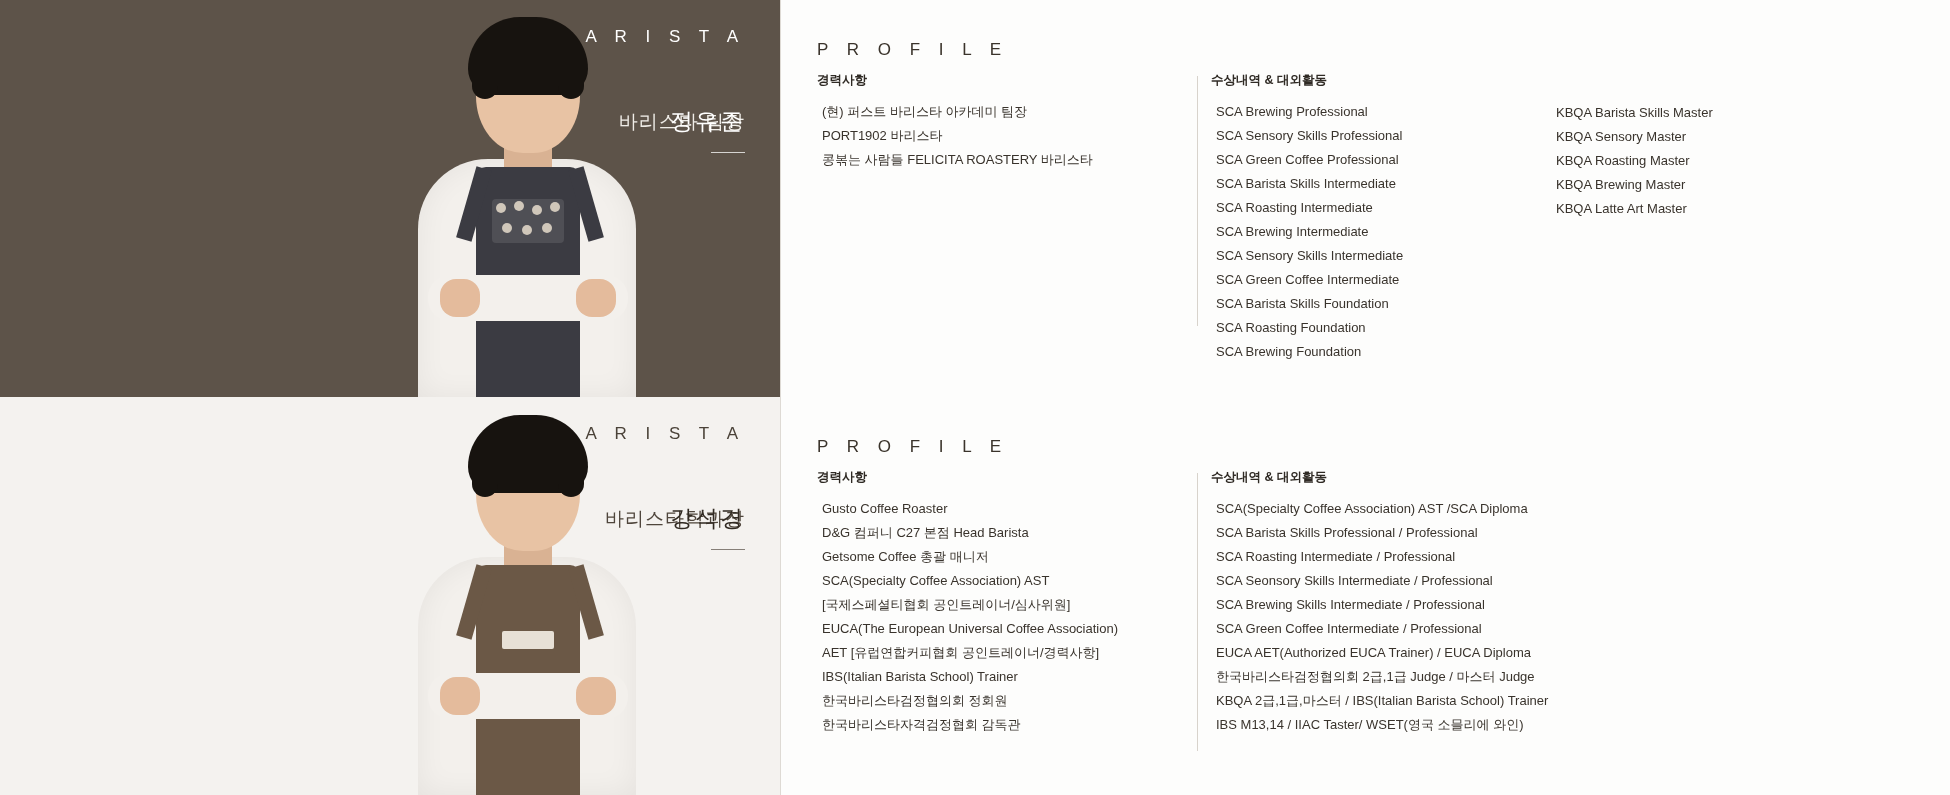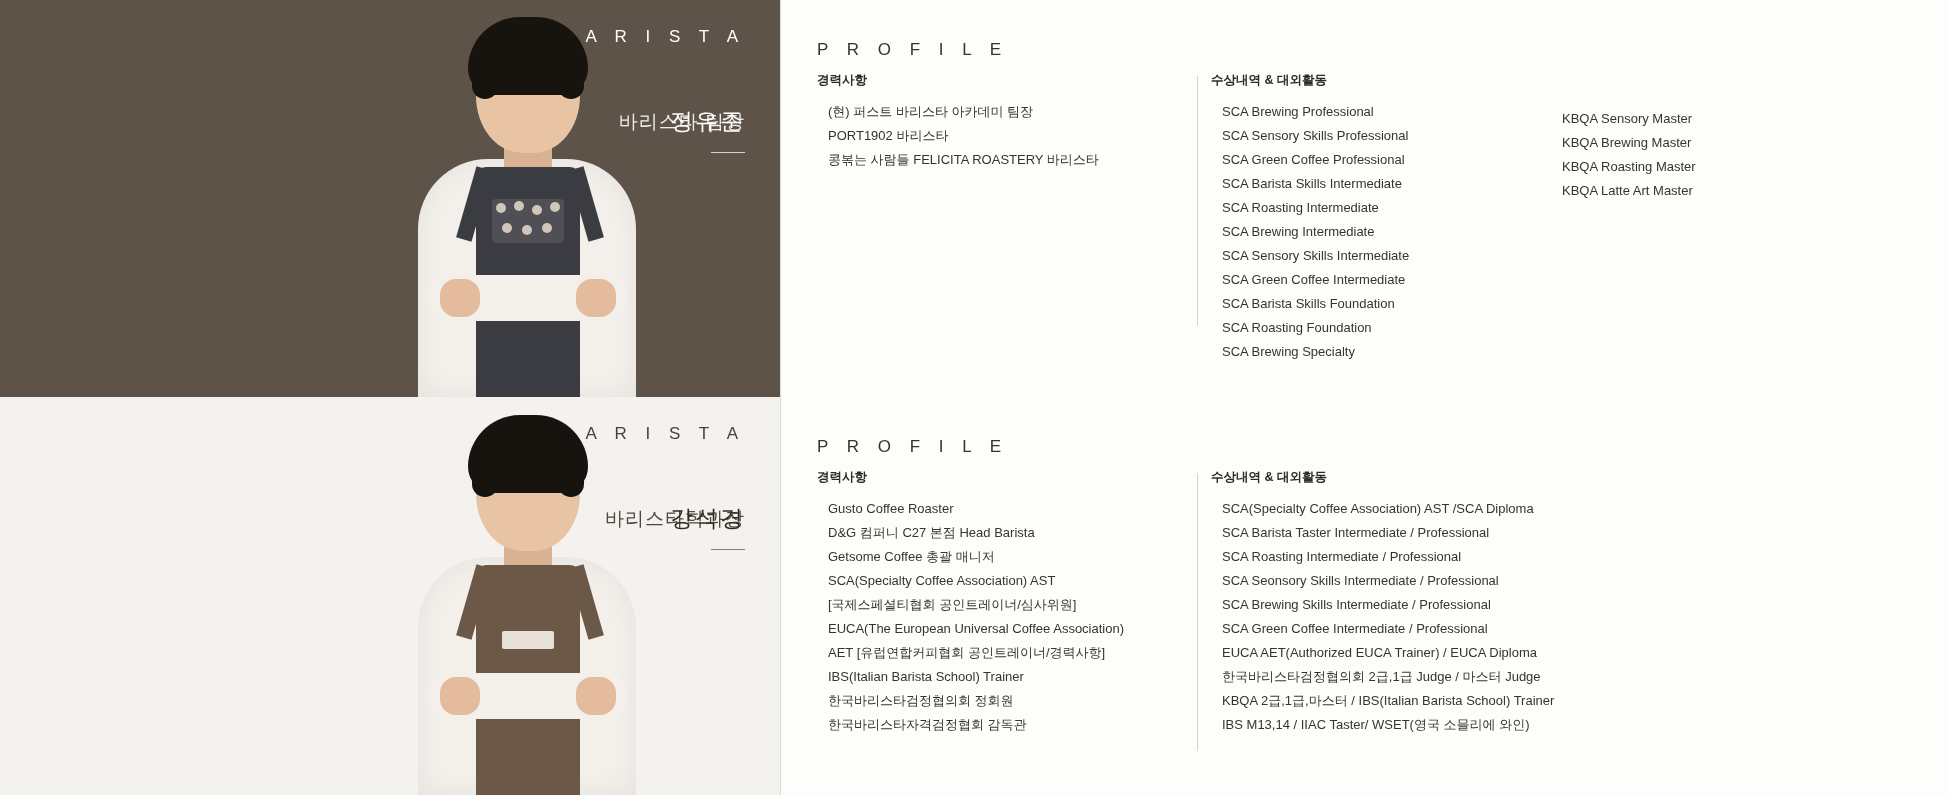--- a/index.html
+++ b/index.html
@@ -243,21 +243,21 @@
     top: 72px;
   }
   .col-head {
     font-size: 12.5px;
     font-weight: bold;
     color: #2f2a24;
     margin-bottom: 11px;
     letter-spacing: 0px;
   }
   .col-list {
-    margin: 11px;
+    margin: 5px;
     padding: 0;
     list-style: none;
   }
   .col-list li {
     font-size: 13px;
     line-height: 24px;
     color: #39332c;
     white-space: nowrap;
   }
 
@@ -339,29 +339,30 @@
           <li>SCA Brewing Professional</li>
           <li>SCA Sensory Skills Professional</li>
           <li>SCA Green Coffee Professional</li>
           <li>SCA Barista Skills Intermediate</li>
           <li>SCA Roasting Intermediate</li>
           <li>SCA Brewing Intermediate</li>
           <li>SCA Sensory Skills Intermediate</li>
           <li>SCA Green Coffee Intermediate</li>
           <li>SCA Barista Skills Foundation</li>
           <li>SCA Roasting Foundation</li>
-          <li>SCA Brewing Specialty</li>
+          <li>SCA Brewing Foundation</li>
         </ul>
       </div>
 
       <div class="col col-awards2" style="top:96px;">
         <ul class="col-list">
+          <li>KBQA Barista Skills Master</li>
           <li>KBQA Sensory Master</li>
+          <li>KBQA Roasting Master</li>
           <li>KBQA Brewing Master</li>
-          <li>KBQA Roasting Master</li>
           <li>KBQA Latte Art Master</li>
         </ul>
       </div>
     </div>
   </section>
 
   <div class="panel-divider"></div>
 
   <section class="panel bottom">
 
@@ -404,21 +405,21 @@
           <li>IBS(Italian Barista School) Trainer</li>
           <li>한국바리스타검정협의회 정회원</li>
           <li>한국바리스타자격검정협회 감독관</li>
         </ul>
       </div>
 
       <div class="col col-awards" style="width:700px;">
         <div class="col-head">수상내역 &amp; 대외활동</div>
         <ul class="col-list">
           <li>SCA(Specialty Coffee Association) AST /SCA Diploma</li>
-          <li>SCA Barista Taster Intermediate / Professional</li>
+          <li>SCA Barista Skills Professional / Professional</li>
           <li>SCA Roasting Intermediate / Professional</li>
           <li>SCA Seonsory Skills Intermediate / Professional</li>
           <li>SCA Brewing Skills Intermediate / Professional</li>
           <li>SCA Green Coffee Intermediate / Professional</li>
           <li>EUCA AET(Authorized EUCA Trainer) / EUCA Diploma</li>
           <li>한국바리스타검정협의회 2급,1급 Judge /  마스터 Judge</li>
           <li>KBQA 2급,1급,마스터 / IBS(Italian Barista School) Trainer</li>
           <li>IBS M13,14 / IIAC Taster/ WSET(영국 소믈리에 와인)</li>
         </ul>
       </div>

